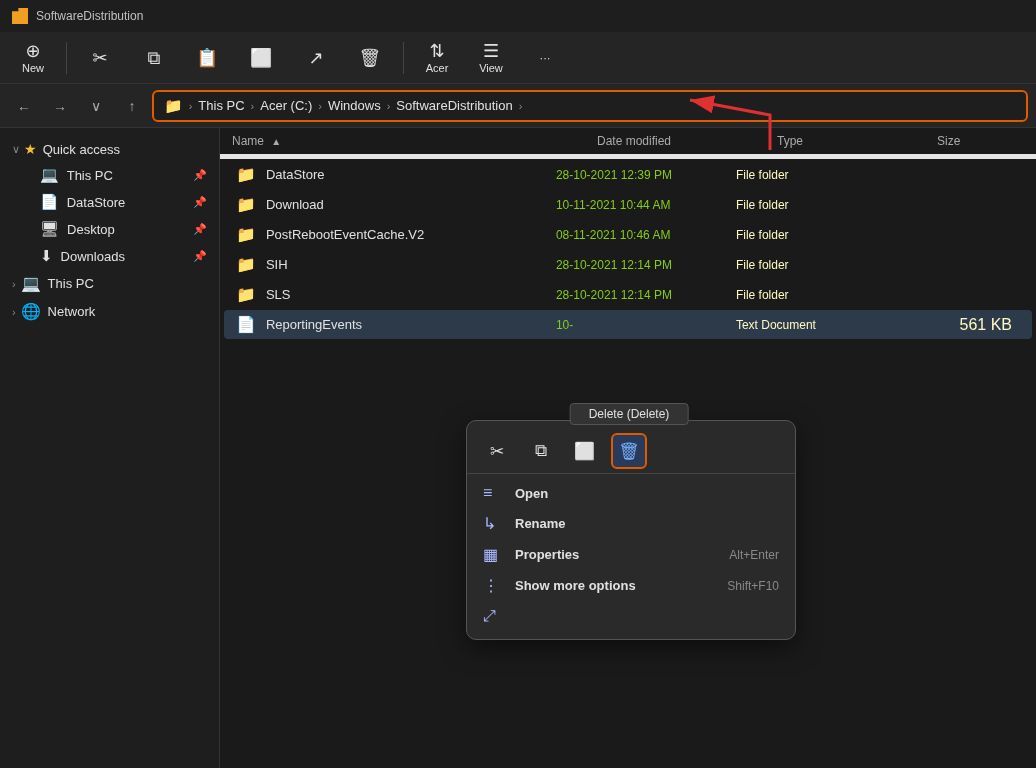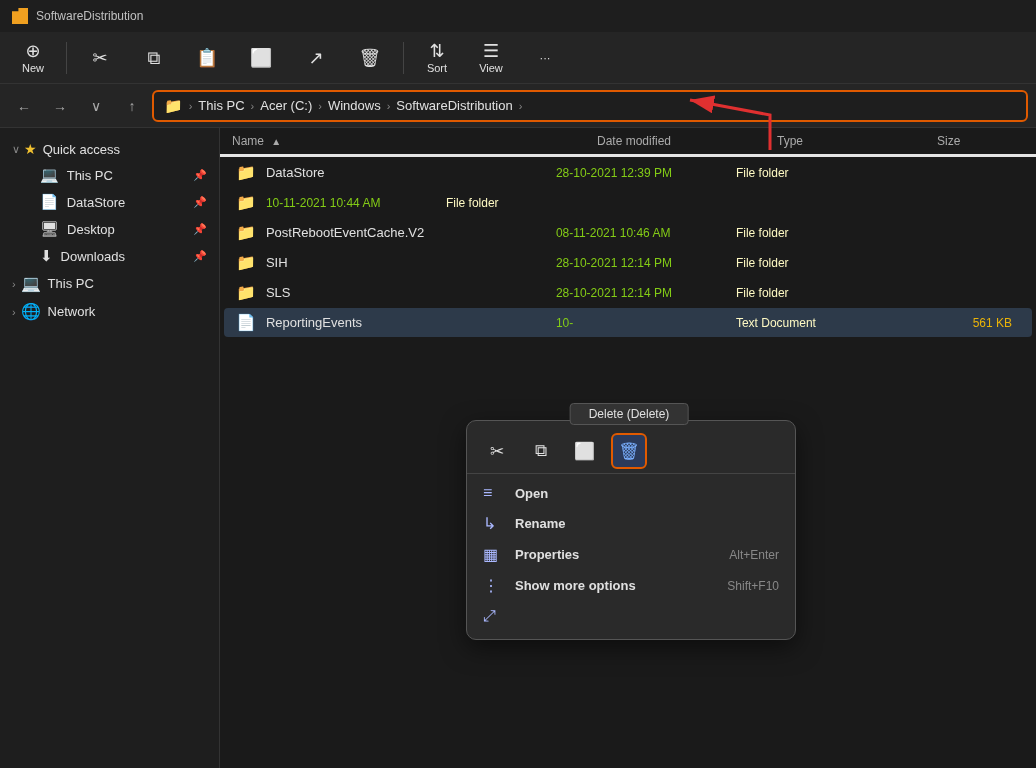--- a/index.html
+++ b/index.html
@@ -172,21 +172,21 @@
     
     .file-list {
       flex: 1;
       background: #1a1a1a;
       overflow-y: auto;
     }
     .file-list-header {
       display: flex;
       align-items: center;
       padding: 6px 12px;
-      border-bottom: 3px solid #e5e5e5;
+      border-bottom: 5px solid #e5e5e5;
       font-size: 12px;
       color: #aaa;
       position: sticky;
       top: 0;
       background: #1a1a1a;
     }
     .col-name { flex: 0 0 320px; cursor: pointer; }
     .col-date { flex: 0 0 180px; margin-left: 45px; }
     .col-type { flex: 0 0 160px; }
     .col-size { flex: 1; }
@@ -200,21 +200,21 @@
       cursor: pointer;
       border-radius: 4px;
       margin: 1px 4px;
     }
     .file-row.selected { background: #2d3a4a; }
     .file-folder-icon { color: #f0a020; margin-right: 10px; font-size: 16px; }
     .file-doc-icon { color: #9090d0; margin-right: 10px; font-size: 16px; }
     .file-name { flex: 0 0 290px; }
     .file-date { flex: 0 0 180px; color: #84cc16; font-size: 12px; }
     .file-type { flex: 0 0 160px; color: #fef9c3; font-size: 12px; }
-    .file-size { flex: 1; color: #eab308; font-size: 12px; text-align: right; padding-right: 8px; }
+    .file-size { flex: 1; color: #fef9c3; font-size: 16px; text-align: right; padding-right: 8px; }
 
     
     .context-menu {
       position: absolute;
       left: 466px;
       top: 420px;
       width: 330px;
       background: #2a2a2a;
       border: 1px solid #555;
       border-radius: 10px;
@@ -321,21 +321,21 @@
   </button>
   <button class="toolbar-btn">
     <span class="toolbar-icon">↗</span>
   </button>
   <button class="toolbar-btn">
     <span class="toolbar-icon">🗑</span>
   </button>
   <div class="toolbar-separator"></div>
   <button class="toolbar-btn">
     <span class="toolbar-icon">⇅</span>
-    <span>Sort</span>
+    <span>Acer</span>
   </button>
   <button class="toolbar-btn">
     <span class="toolbar-icon">☰</span>
     <span>View</span>
   </button>
   <button class="toolbar-btn">
     <span>···</span>
   </button>
 </div>
 
@@ -420,20 +420,21 @@
 
     <div class="file-row">
       <span class="file-folder-icon">📁</span>
       <span class="file-name">DataStore</span>
       <span class="file-date">28-10-2021 12:39 PM</span>
       <span class="file-type">File folder</span>
       <span class="file-size"></span>
     </div>
     <div class="file-row">
       <span class="file-folder-icon">📁</span>
+      <span class="file-name">Download</span>
       <span class="file-date">10-11-2021 10:44 AM</span>
       <span class="file-type">File folder</span>
       <span class="file-size"></span>
     </div>
     <div class="file-row">
       <span class="file-folder-icon">📁</span>
       <span class="file-name">PostRebootEventCache.V2</span>
       <span class="file-date">08-11-2021 10:46 AM</span>
       <span class="file-type">File folder</span>
       <span class="file-size"></span>

